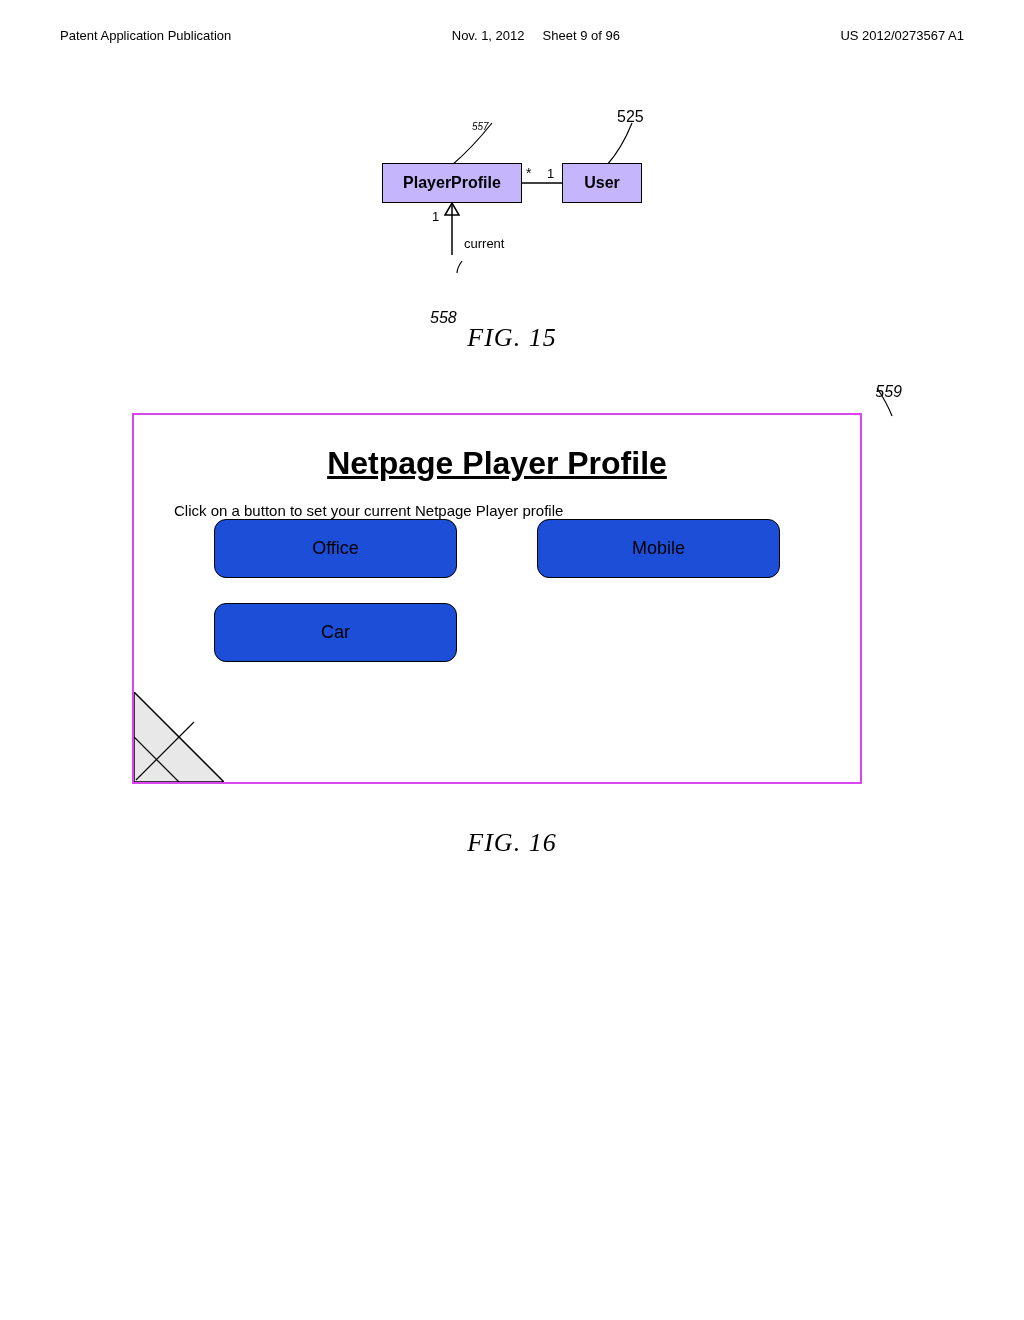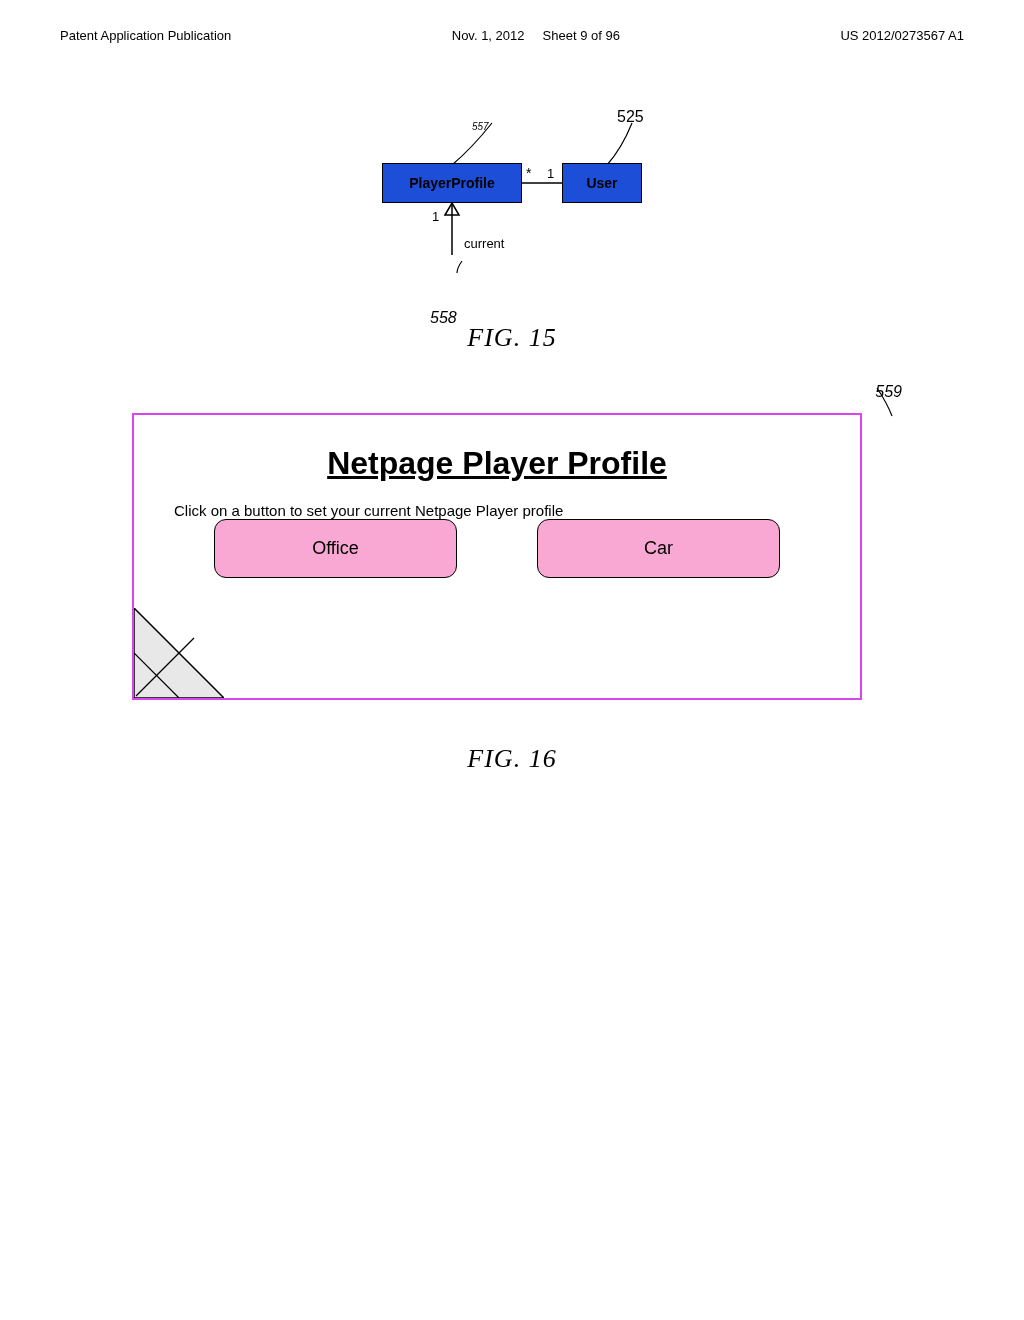--- a/index.html
+++ b/index.html
@@ -41,25 +41,25 @@
     .fig15-diagram {
       position: relative;
       width: 420px;
       height: 200px;
     }
 
     
     .uml-box {
       position: absolute;
       border: 1.5px solid #000;
-      background: #1d4ed8;
+      background: #c4b5fd;
       display: flex;
       align-items: center;
       justify-content: center;
-      font-size: 14px;
+      font-size: 16px;
     }
 
     .uml-playerprofile {
       left: 80px;
       top: 60px;
       width: 140px;
       height: 40px;
       font-weight: bold;
     }
 
@@ -137,21 +137,21 @@
       gap: 25px 80px;
       padding: 0 40px;
     }
 
     .profile-button {
       border: 1.5px solid #000;
       border-radius: 12px;
       padding: 18px 30px;
       text-align: center;
       font-size: 18px;
-      background: #f9a8d4;
+      background: #1d4ed8;
       cursor: pointer;
     }
 
     
     .corner-area {
       position: absolute;
       bottom: 0;
       left: 0;
       width: 90px;
       height: 90px;
@@ -225,20 +225,23 @@
 
     <div class="netpage-card">
       <div class="netpage-card-title">Netpage Player Profile</div>
       <div class="netpage-card-subtitle">Click on a button to set your current Netpage Player profile</div>
 
       <div class="button-grid">
         <div class="profile-button">
           <span>Office</span>
         </div>
         <div class="profile-button">
+          <span>Mobile</span>
+        </div>
+        <div class="profile-button">
           <span>Car</span>
         </div>
       </div>
 
       <div class="corner-area">
         <svg width="90" height="90" viewBox="0 0 90 90">
 
           <polygon points="0,90 90,90 0,0" fill="#e8e8e8" stroke="#000" stroke-width="1.5"></polygon>
 
           <line x1="2" y1="88" x2="60" y2="30" stroke="#000" stroke-width="1.2"></line>

